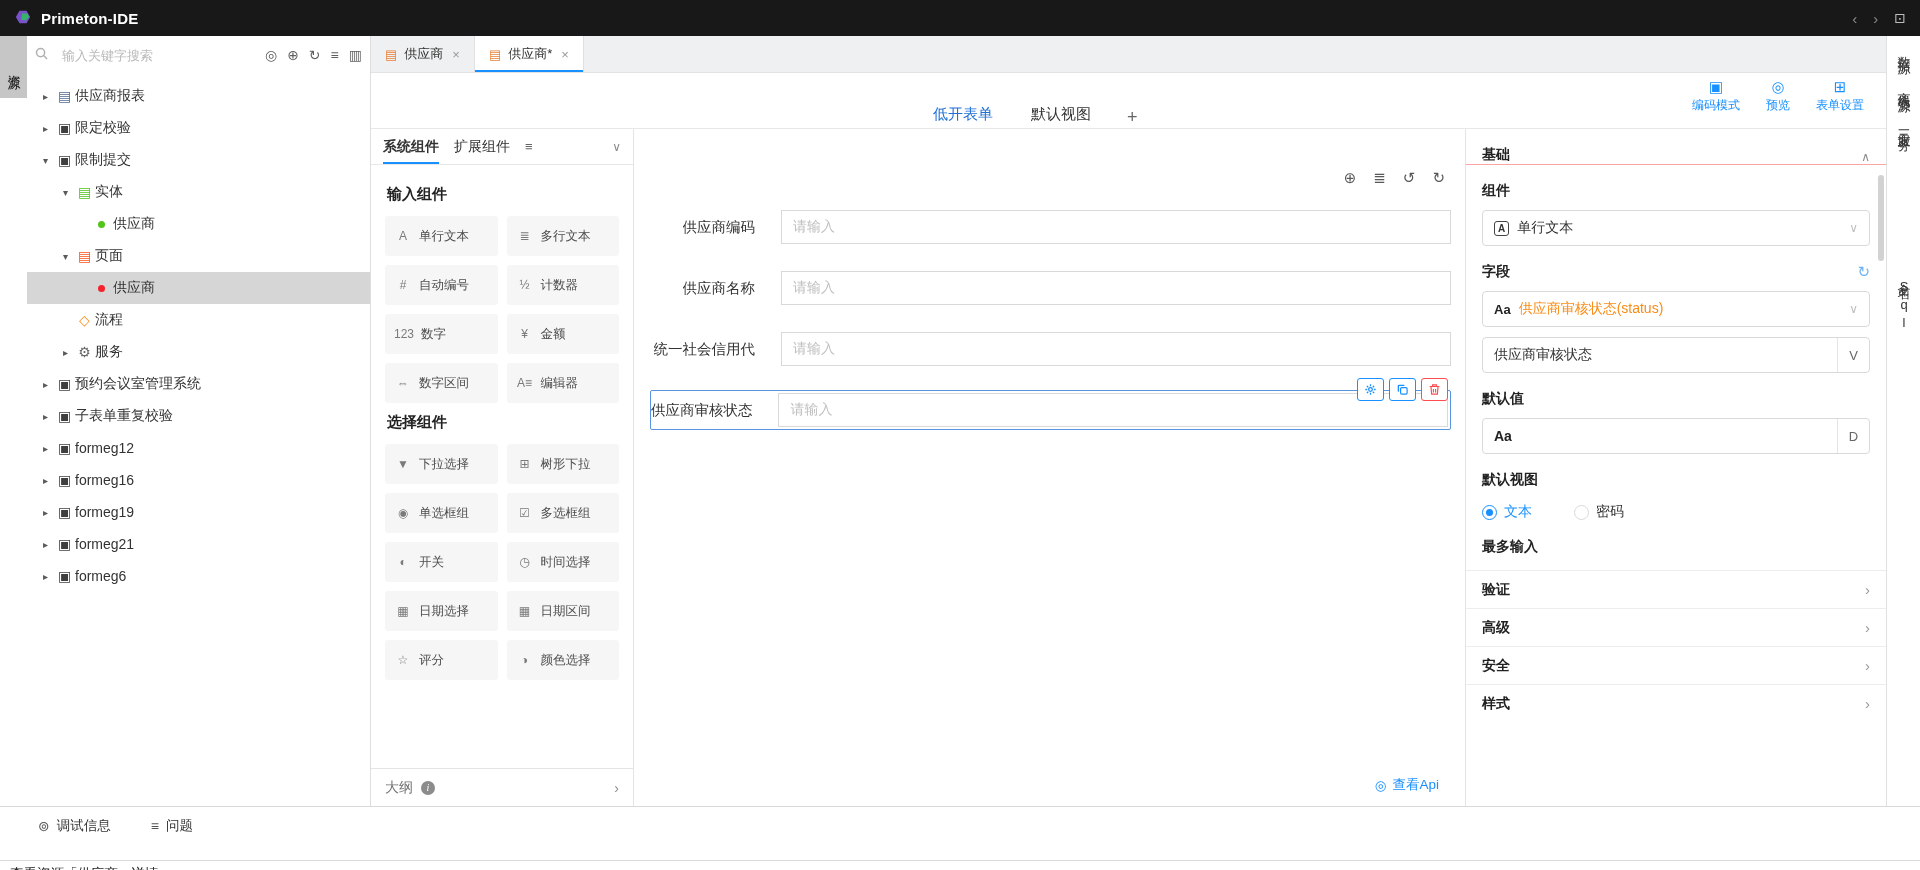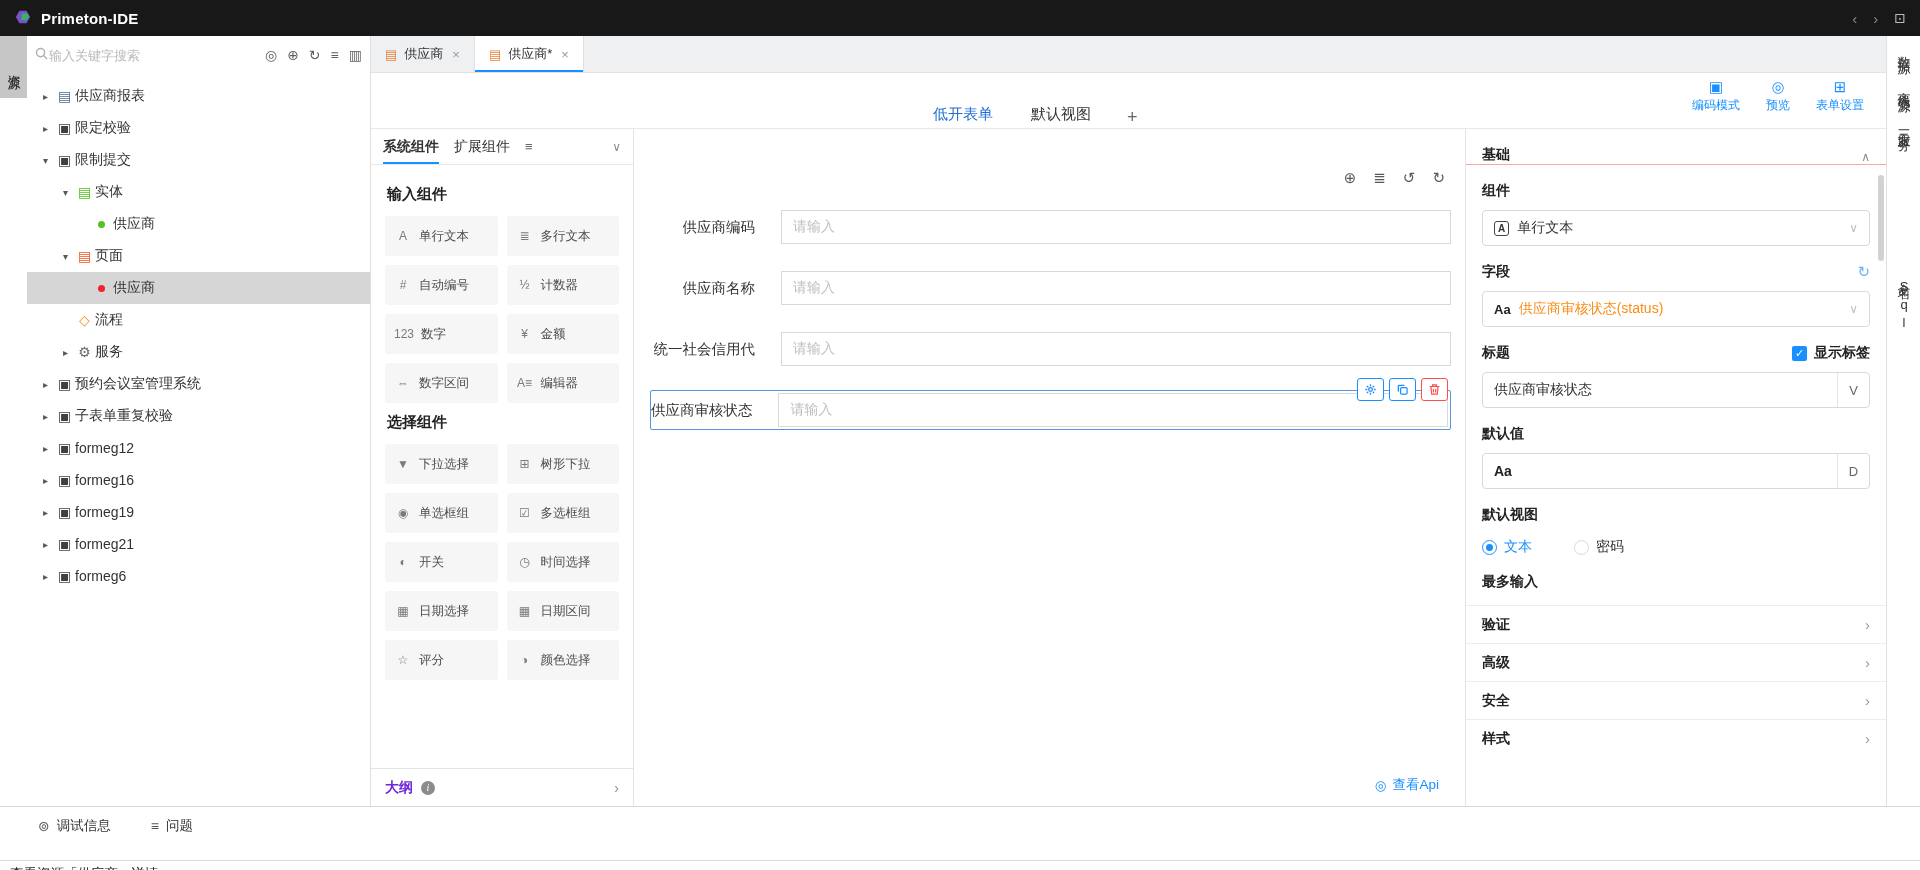--- a/index.html
+++ b/index.html
@@ -16,21 +16,21 @@
   
   .app-body{position:absolute;top:36px;left:0;right:0;height:770px;display:flex}
 
   
   .left-strip{width:27px;background:#fff;display:flex;flex-direction:column;align-items:stretch}
   .resource-tab{height:62px;background:#c6c6c6;color:#222;display:flex;align-items:center;justify-content:center;writing-mode:vertical-lr;text-orientation:upright;font-size:13px;letter-spacing:3px;cursor:pointer}
 
   
   .left-panel{width:344px;border-right:1px solid #dedede;display:flex;flex-direction:column;background:#fff}
   .search-row{height:38px;display:flex;align-items:center;padding:0 8px 0 8px;gap:6px}
-  .search-box{display:flex;align-items:center;gap:1px;flex:1;min-width:0}
+  .search-box{display:flex;align-items:center;gap:14px;flex:1;min-width:0}
   .search-box input{border:none;outline:none;font-size:13px;color:#555;width:130px;background:transparent}
   .search-box input::placeholder{color:#b9b9b9}
   .explorer-icons{display:flex;align-items:center;gap:10px;color:#5f5f5f;font-size:14px}
   .explorer-icons span{cursor:pointer}
   .tree{flex:1;overflow:hidden;padding-top:6px}
   .tree-row{height:32px;display:flex;align-items:center;cursor:pointer;font-size:14px;color:#333;white-space:nowrap}
   .tree-row.selected{background:#d6d6d6}
   .tree-arrow{width:17px;font-size:10px;color:#595959;text-align:center;flex:0 0 17px}
   .tree-icon{width:21px;font-size:14px;text-align:center;flex:0 0 21px}
   .tree-dot{width:7px;height:7px;border-radius:50%;margin:0 8px 0 4px;flex:0 0 7px}
@@ -69,21 +69,21 @@
   .palette-tabs .menu-ic{color:#666;font-size:13px;cursor:pointer}
   .palette-tabs .flexsp{flex:1}
   .palette-tabs .chev{color:#8c8c8c;font-size:12px;cursor:pointer}
   .palette-body{flex:1;overflow:hidden;padding:10px 14px 0 14px}
   .palette-section-title{font-size:15px;font-weight:bold;color:#222;margin:10px 0 12px 2px}
   .palette-grid{display:grid;grid-template-columns:1fr 1fr;gap:9px}
   .palette-item{height:40px;background:#f6f6f6;border-radius:3px;display:flex;align-items:center;gap:7px;padding:0 9px;cursor:grab}
   .palette-icon{min-width:18px;text-align:center;font-size:12px;color:#7a7a7a}
   .palette-label{font-size:12.5px;color:#4d4d4d;white-space:nowrap}
   .outline-bar{height:38px;border-top:1px solid #e4e4e4;display:flex;align-items:center;gap:8px;padding:0 14px;flex:0 0 38px;cursor:pointer}
-  .outline-bar .outline-title{font-size:14px;font-weight:bold;color:#6d28d9}
+  .outline-bar .outline-title{font-size:14px;font-weight:normal;color:#737373}
   .info-badge{width:14px;height:14px;border-radius:50%;background:#8c8c8c;color:#fff;font-size:10px;display:inline-flex;align-items:center;justify-content:center;font-style:italic;font-family:"Liberation Serif",serif}
   .outline-bar .flexsp{flex:1}
   .outline-bar .chev{color:#8c8c8c;font-size:14px}
 
   
   .canvas{flex:1;position:relative;background:#fff;border-right:1px solid #e4e4e4;min-width:0}
   .canvas-toolbar{position:absolute;top:40px;right:20px;display:flex;gap:17px;color:#595959;font-size:15px}
   .canvas-toolbar span{cursor:pointer}
   .form-rows{position:absolute;top:78px;left:0;right:0;padding-right:14px}
   .form-row{display:flex;align-items:center;justify-content:flex-end;height:40px;margin-bottom:21px}
@@ -482,27 +482,20 @@
           <div class="prop-label">
             <span>字段</span>
             <span class="sync-ic">↻</span>
           </div>
           <div class="select-box">
             <span class="field-aa">Aa</span>
             <span class="sel-value orange">供应商审核状态(status)</span>
             <span class="sel-chev">∨</span>
           </div>
 
-          <div class="prop-label">
-            <span>标题</span>
-            <span class="cb-wrap">
-              <span class="cb">✓</span>
-              <span class="cb-label">显示标签</span>
-            </span>
-          </div>
           <div class="text-box">
             <input type="text" value="供应商审核状态" style="">
             <span class="in-suffix">V</span>
           </div>
 
           <div class="prop-label">
             <span>默认值</span>
           </div>
           <div class="text-box">
             <span class="in-prefix">Aa</span>

